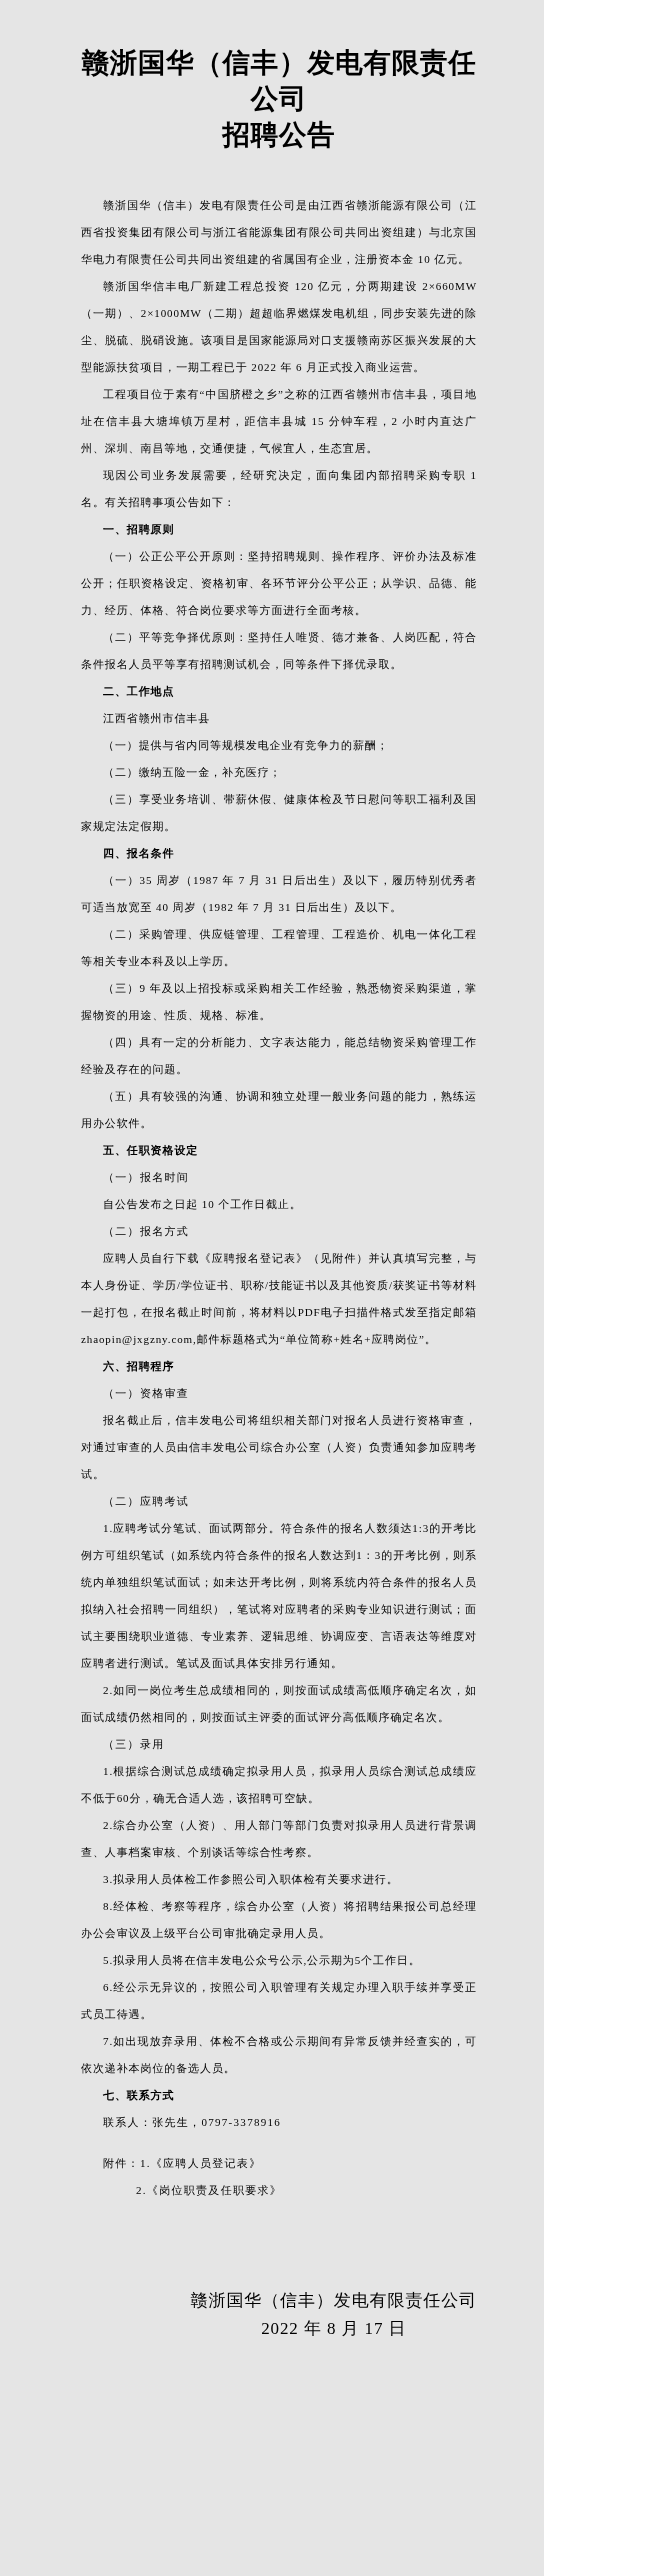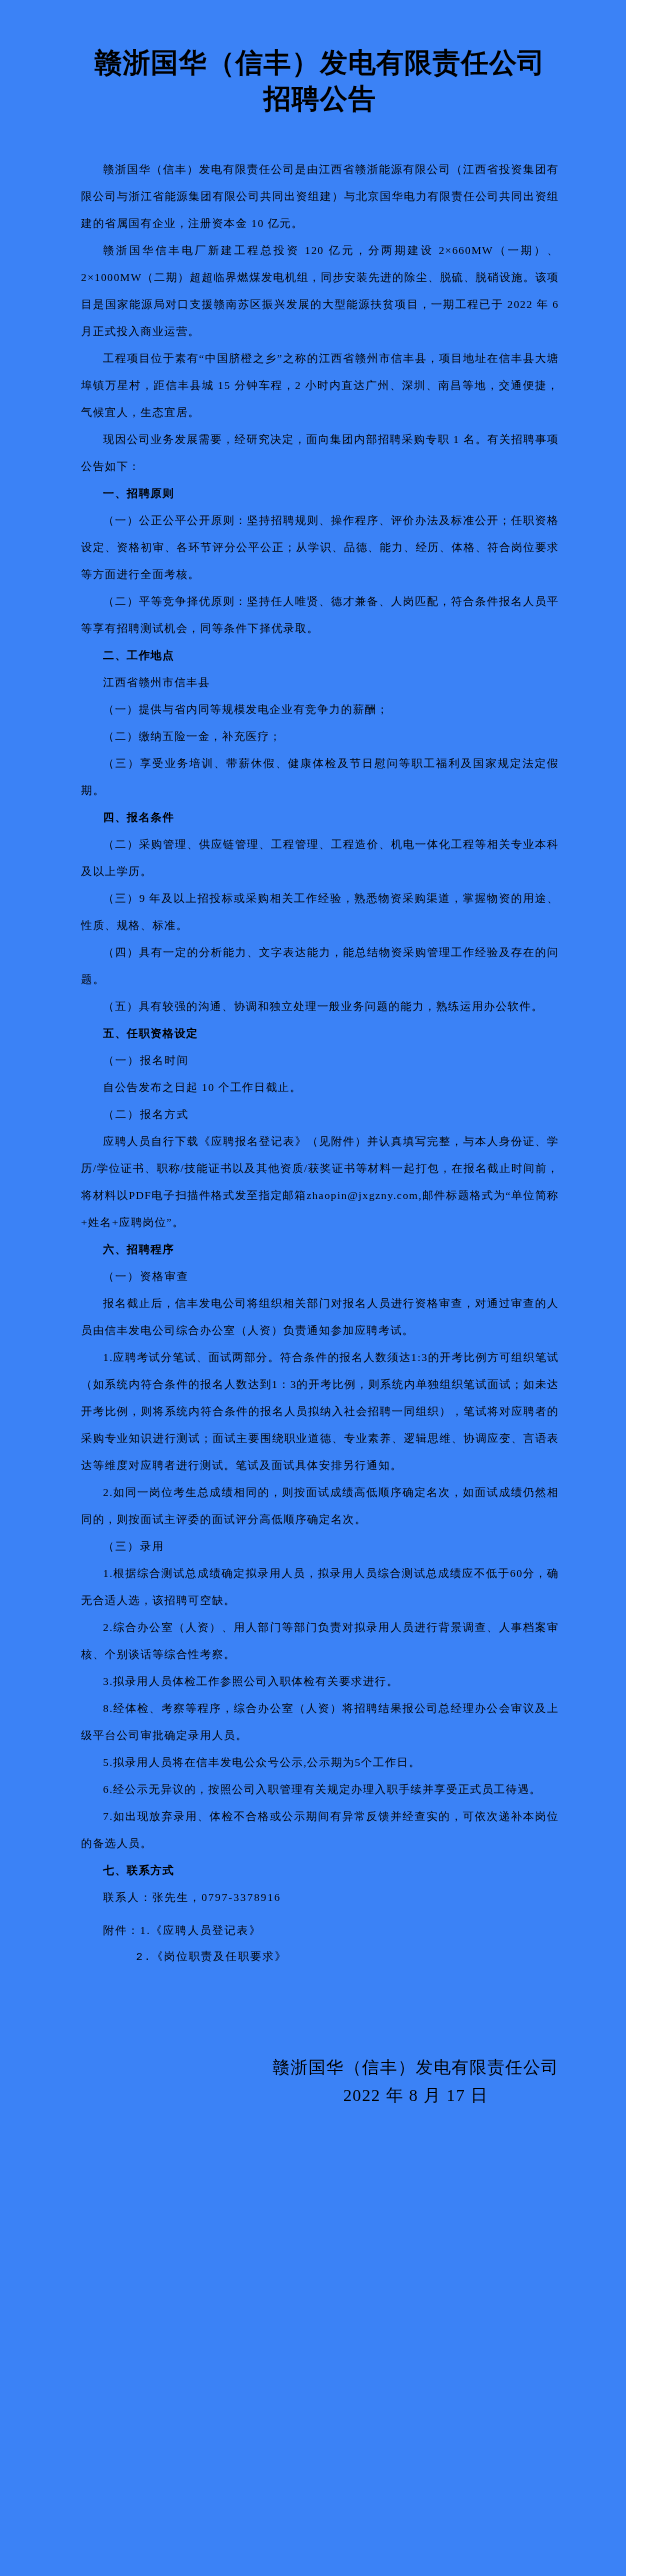--- a/index.html
+++ b/index.html
@@ -1,20 +1,20 @@
 <!DOCTYPE html>
 <html style="font-size:12.5px"><head>
 <meta charset="utf-8">
 <style>
   html, body { margin: 0; padding: 0; background: #ffffff; }
   .page {
     position: relative;
-    width: 626px;
+    width: 544px;
     height: 2576px;
-    background: #3b82f6;
+    background: #e5e5e5;
     color: #000000;
     overflow: hidden;
     font-family: "Liberation Serif", "DejaVu Serif", serif;
   }
   .content {
     padding: 45px 67px 0 81px; 
   }
   .doc-title {
     font-family: "Liberation Serif", "DejaVu Serif", serif;
     font-weight: bold;
@@ -43,27 +43,27 @@
     font-family: Liberation Sans, sans-serif;
   }
   
   .blk.sub {
     text-indent: 2em;
     font-family: "Liberation Serif", "DejaVu Serif", serif;
     letter-spacing: 1.3px;
   }
   .blk.attach {
     text-indent: 2em;
-    margin-top: 6px;
+    margin-top: 14px;
     font-family: "Liberation Serif", "DejaVu Serif", serif;
     letter-spacing: 1.3px;
   }
   .blk.attach2 {
     text-indent: 5em;
-    font-family: Liberation Mono, monospace;
+    font-family: Liberation Serif, serif;
     letter-spacing: 1.3px;
   }
   .signature {
     margin-top: 83px;
     margin-left: auto;
     margin-right: 0;
     width: max-content;
     text-align: center;
     font-size: 17px;
     line-height: 28px;
@@ -89,32 +89,34 @@
         <div class="blk p">现因公司业务发展需要，经研究决定，面向集团内部招聘采购专职 1 名。有关招聘事项公告如下：</div>
         <div class="blk h">一、招聘原则</div>
         <div class="blk p">（一）公正公平公开原则：坚持招聘规则、操作程序、评价办法及标准公开；任职资格设定、资格初审、各环节评分公平公正；从学识、品德、能力、经历、体格、符合岗位要求等方面进行全面考核。</div>
         <div class="blk p">（二）平等竞争择优原则：坚持任人唯贤、德才兼备、人岗匹配，符合条件报名人员平等享有招聘测试机会，同等条件下择优录取。</div>
         <div class="blk h">二、工作地点</div>
         <div class="blk p">江西省赣州市信丰县</div>
         <div class="blk p">（一）提供与省内同等规模发电企业有竞争力的薪酬；</div>
         <div class="blk p">（二）缴纳五险一金，补充医疗；</div>
         <div class="blk p">（三）享受业务培训、带薪休假、健康体检及节日慰问等职工福利及国家规定法定假期。</div>
         <div class="blk h">四、报名条件</div>
+        <div class="blk p">（一）35 周岁（1987 年 7 月 31 日后出生）及以下，履历特别优秀者可适当放宽至 40 周岁（1982 年 7 月 31 日后出生）及以下。</div>
         <div class="blk p">（二）采购管理、供应链管理、工程管理、工程造价、机电一体化工程等相关专业本科及以上学历。</div>
         <div class="blk p">（三）9 年及以上招投标或采购相关工作经验，熟悉物资采购渠道，掌握物资的用途、性质、规格、标准。</div>
         <div class="blk p">（四）具有一定的分析能力、文字表达能力，能总结物资采购管理工作经验及存在的问题。</div>
         <div class="blk p">（五）具有较强的沟通、协调和独立处理一般业务问题的能力，熟练运用办公软件。</div>
         <div class="blk h">五、任职资格设定</div>
         <div class="blk sub">（一）报名时间</div>
         <div class="blk p">自公告发布之日起 10 个工作日截止。</div>
         <div class="blk sub">（二）报名方式</div>
         <div class="blk p">应聘人员自行下载《应聘报名登记表》（见附件）并认真填写完整，与本人身份证、学历/学位证书、职称/技能证书以及其他资质/获奖证书等材料一起打包，在报名截止时间前，将材料以PDF电子扫描件格式发至指定邮箱zhaopin@jxgzny.com,邮件标题格式为“单位简称+姓名+应聘岗位”。</div>
         <div class="blk h">六、招聘程序</div>
         <div class="blk sub">（一）资格审查</div>
         <div class="blk p">报名截止后，信丰发电公司将组织相关部门对报名人员进行资格审查，对通过审查的人员由信丰发电公司综合办公室（人资）负责通知参加应聘考试。</div>
+        <div class="blk sub">（二）应聘考试</div>
         <div class="blk p">1.应聘考试分笔试、面试两部分。符合条件的报名人数须达1:3的开考比例方可组织笔试（如系统内符合条件的报名人数达到1：3的开考比例，则系统内单独组织笔试面试；如未达开考比例，则将系统内符合条件的报名人员拟纳入社会招聘一同组织），笔试将对应聘者的采购专业知识进行测试；面试主要围绕职业道德、专业素养、逻辑思维、协调应变、言语表达等维度对应聘者进行测试。笔试及面试具体安排另行通知。</div>
         <div class="blk p">2.如同一岗位考生总成绩相同的，则按面试成绩高低顺序确定名次，如面试成绩仍然相同的，则按面试主评委的面试评分高低顺序确定名次。</div>
         <div class="blk sub">（三）录用</div>
         <div class="blk p">1.根据综合测试总成绩确定拟录用人员，拟录用人员综合测试总成绩应不低于60分，确无合适人选，该招聘可空缺。</div>
         <div class="blk p">2.综合办公室（人资）、用人部门等部门负责对拟录用人员进行背景调查、人事档案审核、个别谈话等综合性考察。</div>
         <div class="blk p">3.拟录用人员体检工作参照公司入职体检有关要求进行。</div>
         <div class="blk p">8.经体检、考察等程序，综合办公室（人资）将招聘结果报公司总经理办公会审议及上级平台公司审批确定录用人员。</div>
         <div class="blk p">5.拟录用人员将在信丰发电公众号公示,公示期为5个工作日。</div>
         <div class="blk p">6.经公示无异议的，按照公司入职管理有关规定办理入职手续并享受正式员工待遇。</div>
         <div class="blk p">7.如出现放弃录用、体检不合格或公示期间有异常反馈并经查实的，可依次递补本岗位的备选人员。</div>

